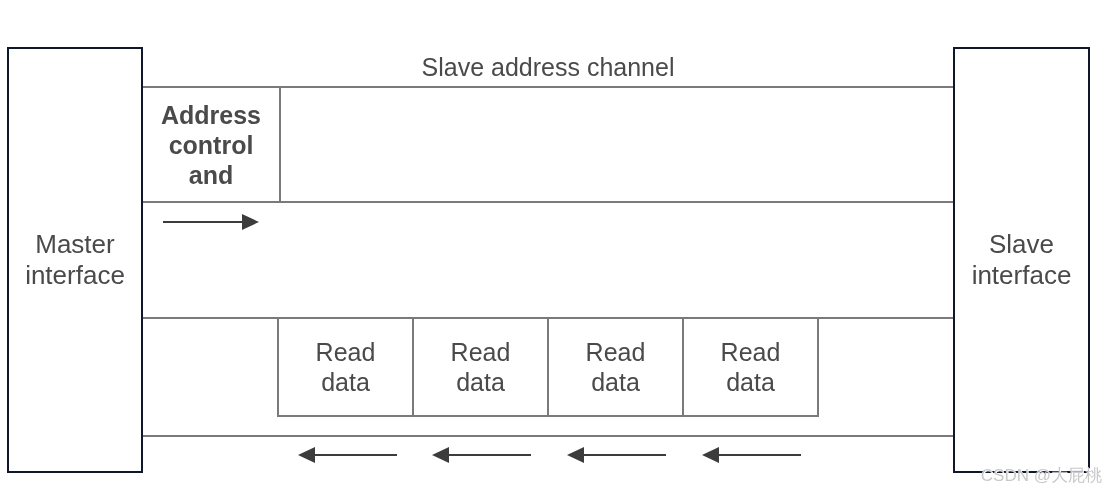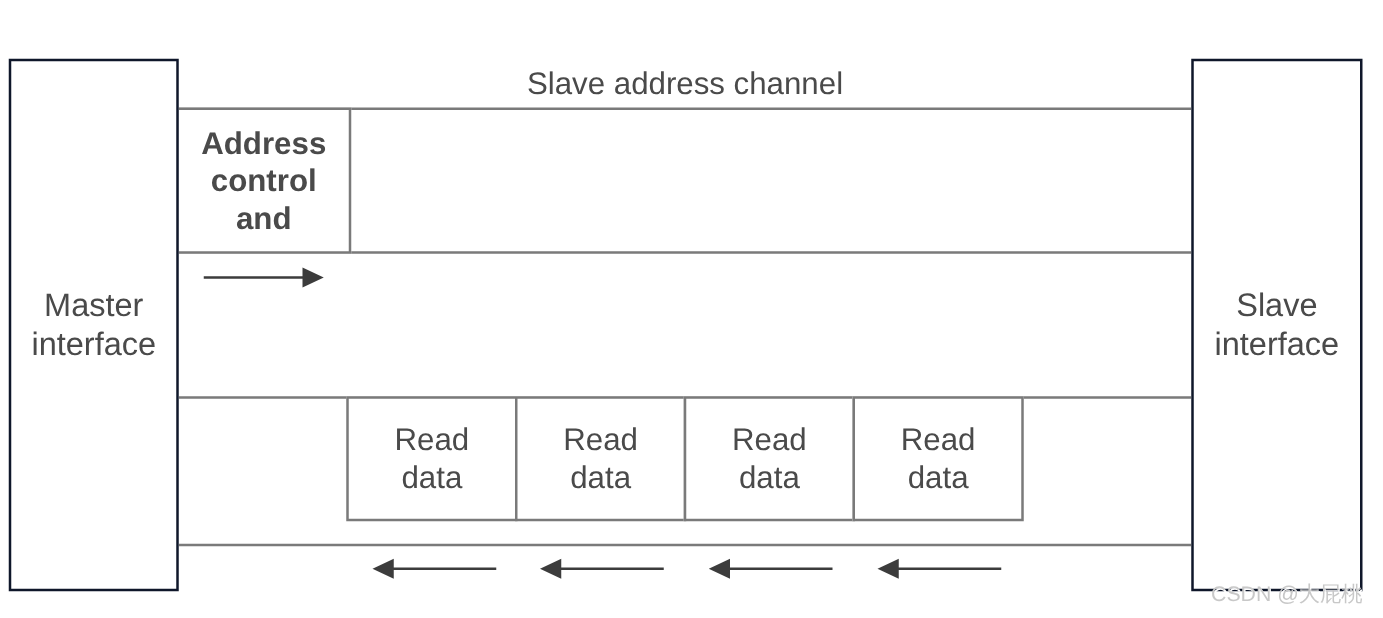--- a/index.html
+++ b/index.html
@@ -120,21 +120,21 @@
   .arrow.left { top: 447px; width: 99px; }
   .arrow.left .shaft { left: 14px; right: 0; }
   .arrow.left .head  { left: 0; border-right: 17px solid #3c3c3c; }
   .arrow.la1 { left: 298px; }
   .arrow.la2 { left: 432px; }
   .arrow.la3 { left: 567px; }
   .arrow.la4 { left: 702px; }
 
   .watermark {
     position: absolute;
-    right: 16px;
+    right: 4px;
     top: 464px;
     font-size: 17px;
     color: #c8c8c8;
     text-shadow: 1px 1px 0 #ffffff;
     z-index: 4;
     white-space: nowrap;
   }
 </style>
 </head>
 <body>

